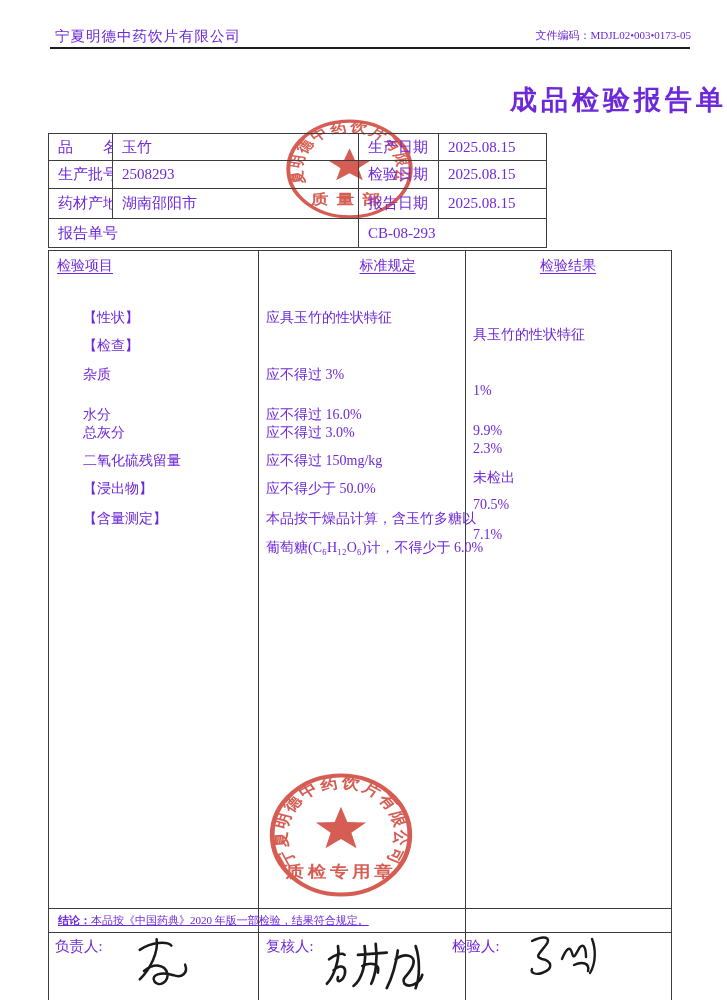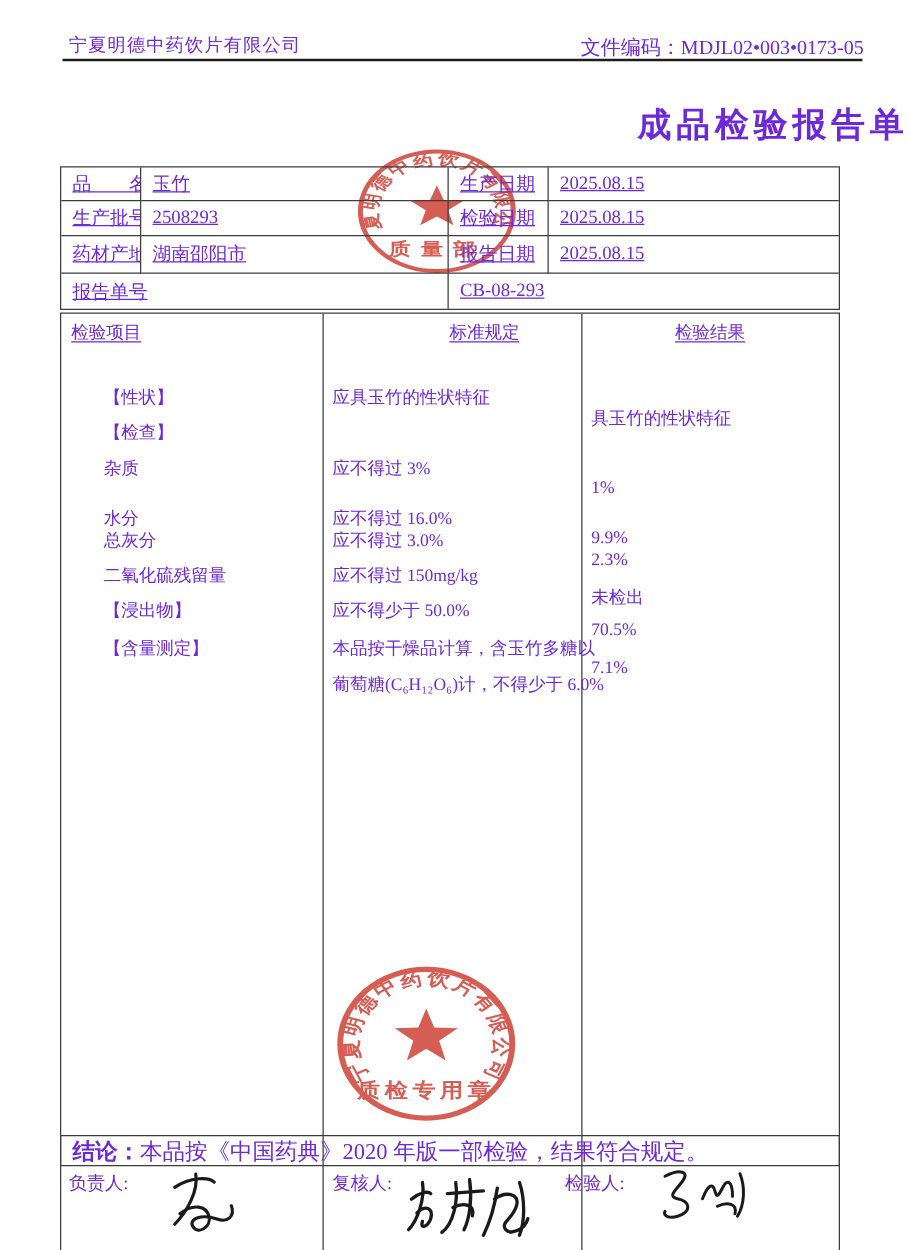--- a/index.html
+++ b/index.html
@@ -5,33 +5,33 @@
   html,body { margin:0; padding:0; background:#fff; }
   .page {
     position:relative; width:727px; height:1000px; background:#ffffff;
     font-family:"Liberation Serif","DejaVu Serif",serif; color:#6d28d9;
     overflow:hidden;
   }
   .abs { position:absolute; }
 
   
   .company { left:55px; top:27px; font-size:14.5px; letter-spacing:1px; }
-  .doccode { right:36px; top:28px; font-size:16px; }
+  .doccode { right:36px; top:28px; font-size:11px; }
   .rule { left:50px; top:47px; width:640px; height:2px; background:#1c1c1c; }
 
   
   .title { left:0; right:0; top:82px; text-align:right; font-size:27px;
            font-weight:bold; letter-spacing:4px; }
 
   
   .info-table {
-    left:48px; top:133px; width:624px; height:115px;
+    left:48px; top:133px; width:499px; height:115px;
     display:grid; grid-template-columns:64px 246px 80px auto;
     grid-template-rows:27px 28px 30px auto;
-    border:1px solid #3d3d3d; box-sizing:border-box; font-size:15px;text-decoration:underline;
+    border:1px solid #3d3d3d; box-sizing:border-box; font-size:15px;
   }
   .ic { border-right:1px solid #3d3d3d; border-bottom:1px solid #3d3d3d;
         display:flex; align-items:center; padding-left:9px; box-sizing:border-box;
         white-space:nowrap; overflow:hidden; }
   .ic.no-r { border-right:none; }
   .ic.no-b { border-bottom:none; }
   .ic.span12 { grid-column:1 / 3; }
   .ic.span34 { grid-column:3 / 5; }
 
   
@@ -43,21 +43,21 @@
   .th1 { left:8px; } .th2 { left:209px; width:207px; text-align:center;padding-left:26px; }
   .th3 { left:416px; width:206px; text-align:center; }
   .trow { position:absolute; left:0; width:100%; height:20px; }
   .c1 { position:absolute; left:8px; white-space:nowrap;margin-left:26px; }
   .c2 { position:absolute; left:217px; white-space:nowrap; }
   .c3 { position:absolute; left:424px; white-space:nowrap;margin-top:17px; }
 
   
   .conclusion { left:48px; top:908px; width:624px; height:25px;
     border:1px solid #3d3d3d; box-sizing:border-box; display:flex;
-    align-items:center; padding-left:9px; font-size:18px; }
+    align-items:center; padding-left:9px; font-size:11px;text-decoration:underline; }
   .conclusion b { font-weight:bold; }
 
   
   .sig-label { top:937px; font-size:14.5px; }
   .sl1 { left:55px; } .sl2 { left:266px; } .sl3 { left:452px; }
   .sig-svg { position:absolute; }
   .sig-svg path { stroke:#1a1a1a; stroke-width:2.4; fill:none;
                   stroke-linecap:round; stroke-linejoin:round; }
 
   

